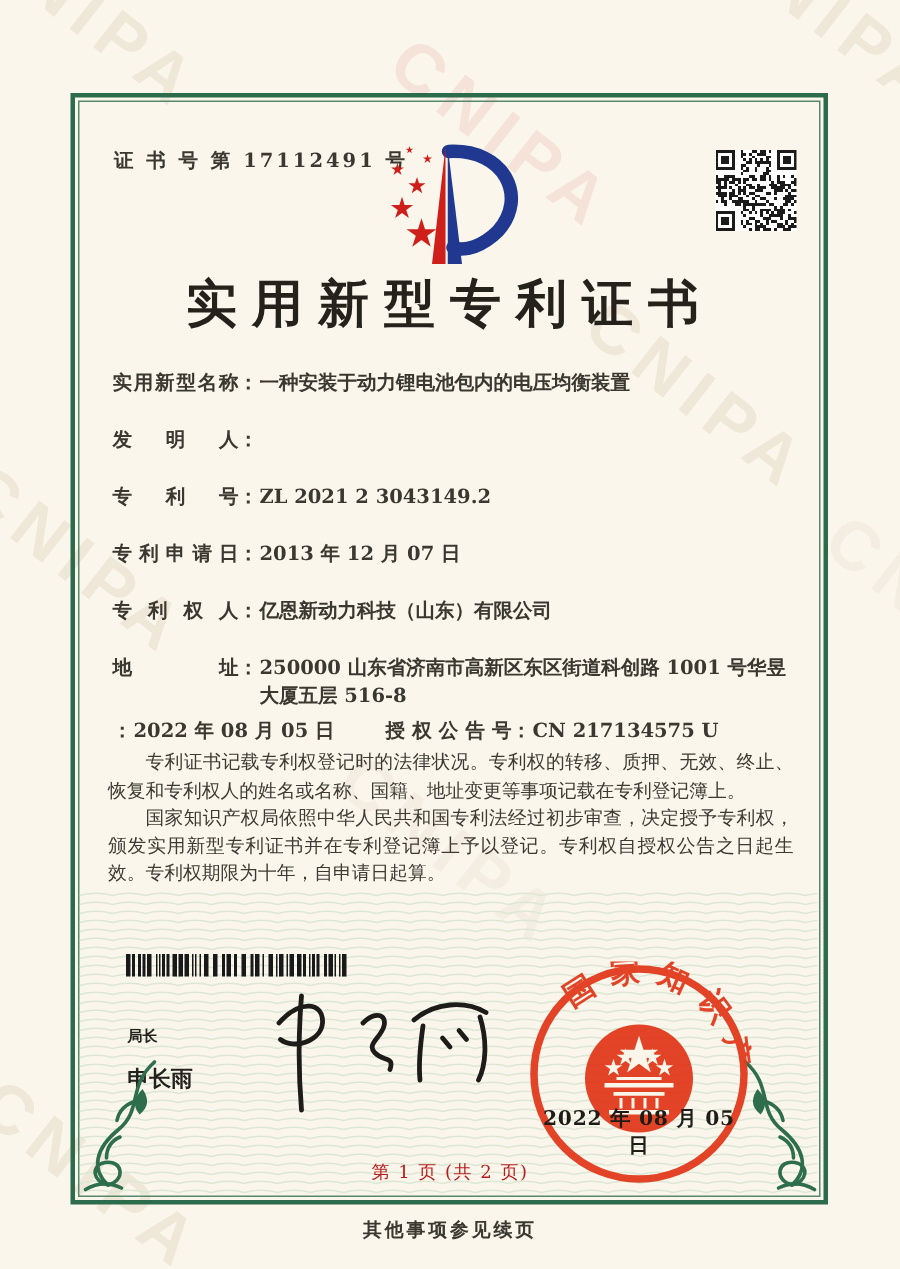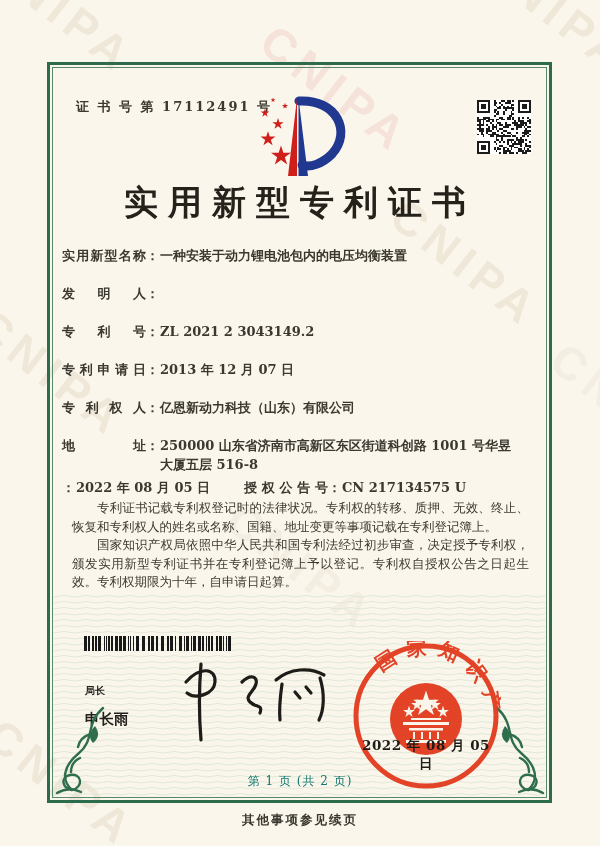--- a/index.html
+++ b/index.html
@@ -30,21 +30,21 @@
     font-size:13px;font-weight:600;letter-spacing:2px;color:#3a382f;text-align:right;
   }
   .logo{position:absolute;left:240px;top:94px;z-index:2}
   .qr{position:absolute;left:477px;top:100px;width:54px;height:54px;z-index:2;background:#fff}
   .title{
     position:absolute;left:0;top:180px;width:600px;z-index:2;
     text-align:center;font-size:34px;font-weight:700;
     letter-spacing:10px;color:#24221b;
   }
   
-  .fields{position:absolute;left:62px;top:246px;width:453px;z-index:2;font-size:13px;font-weight:600;color:#3a382f}
+  .fields{position:absolute;left:75px;top:246px;width:453px;z-index:2;font-size:13px;font-weight:600;color:#3a382f}
   .frow{display:flex;align-items:flex-start;line-height:19px;margin-bottom:19px}
   .frow.addr{margin-bottom:4px}
   .flabel{display:inline-block;width:84px;text-align:justify;text-align-last:justify;flex:0 0 84px}
   .fcolon{flex:0 0 14px}
   .fvalue{flex:1}
   .grant-pair{display:flex}
   .grant-pair.second{margin-left:34px}
   
   .paras{
     position:absolute;left:72px;top:499px;width:457px;z-index:2;
@@ -60,21 +60,21 @@
   .seal{position:absolute;left:351px;top:641px;z-index:3;opacity:.95}
   .seal-date{
     position:absolute;left:356px;top:737px;width:140px;z-index:4;
     text-align:center;font-size:13.5px;font-weight:700;color:#1e1c17;letter-spacing:.5px;
   }
   .ornament{position:absolute;z-index:2}
   .ornament.left{left:49px;top:706px}
   .ornament.right{right:49px;top:706px;transform:scaleX(-1)}
   .page-num{
     position:absolute;left:0;top:773px;width:600px;z-index:2;
-    text-align:center;font-size:12px;color:#0f766e;letter-spacing:1px;
+    text-align:center;font-size:12px;color:#b91c1c;letter-spacing:1px;
   }
   .cont-note{
     position:absolute;left:0;top:812px;width:600px;z-index:2;
     text-align:center;font-size:12.5px;font-weight:600;color:#3a382f;letter-spacing:2px;
   }
 </style>
 </head>
 <body>
 
 <div class="wm" style="left:-28px;top:-18px">CNIPA</div>

